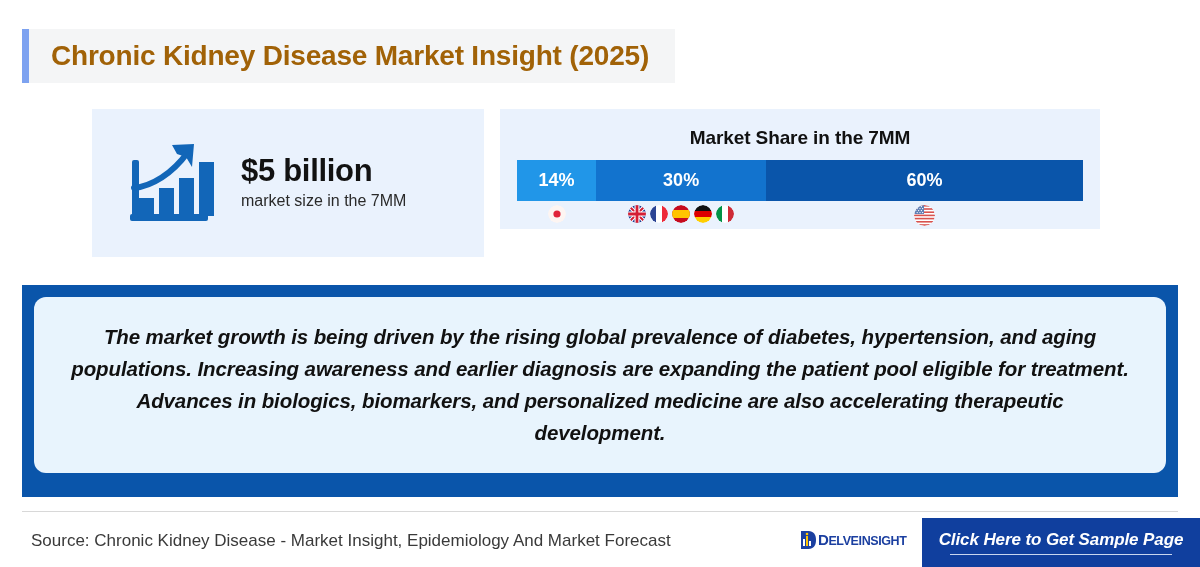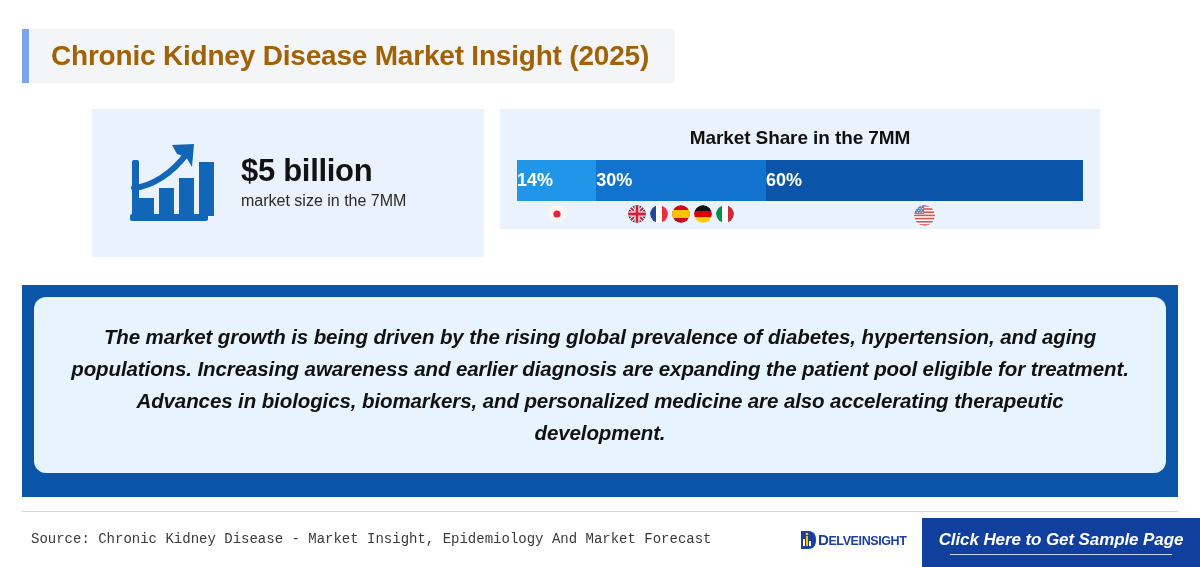--- a/index.html
+++ b/index.html
@@ -98,21 +98,21 @@
     position: absolute;
     left: 17px;
     top: 51px;
     width: 566px;
     height: 41px;
     display: flex;
   }
   .seg {
     display: flex;
     align-items: center;
-    justify-content: flex-start;
+    justify-content: center;
     color: #ffffff;
     font-size: 18px;
     font-weight: bold;
   }
   .seg-1 { background: #2196e8; }
   .seg-2 { background: #1273ce; }
   .seg-3 { background: #0a55aa; }
 
   .flag-row {
     position: absolute;
@@ -177,24 +177,23 @@
     left: 22px;
     top: 511px;
     width: 1156px;
     height: 1px;
     background: #d8d8d8;
   }
   .source {
     position: absolute;
     left: 31px;
     top: 531px;
-    font-size: 14px;
+    font-size: 17px;
     color: #3a3a3a;
     white-space: nowrap;
-    font-family: Liberation Mono, monospace;
   }
 
   .logo {
     position: absolute;
     left: 800px;
     top: 529px;
     display: flex;
     align-items: center;
     height: 22px;
   }

